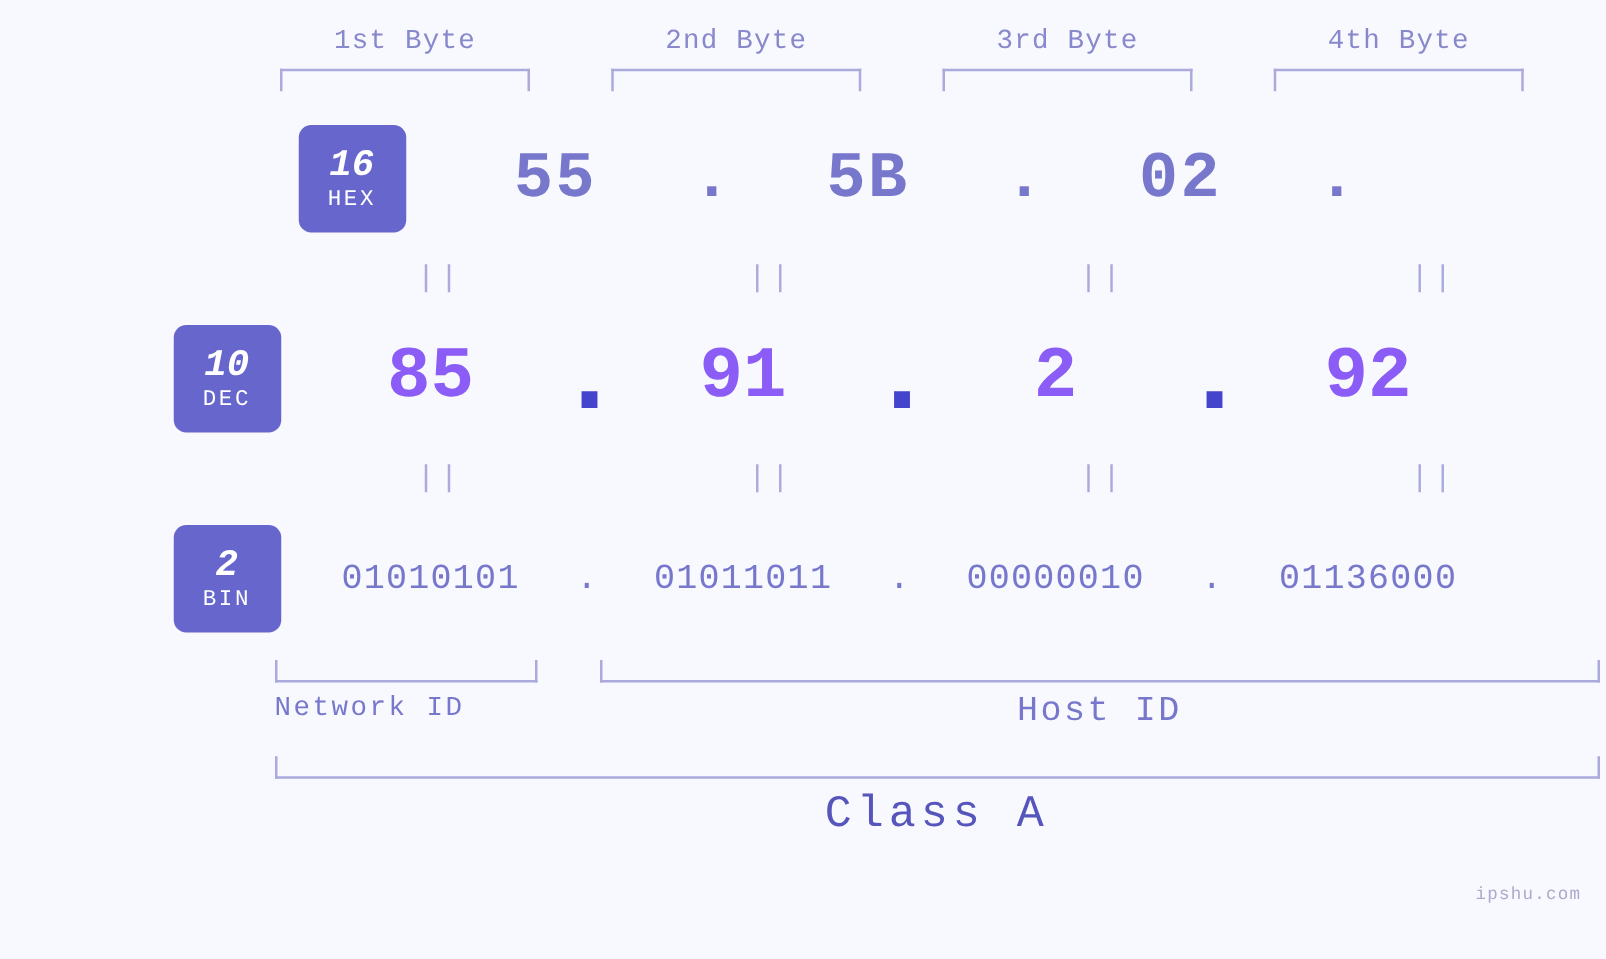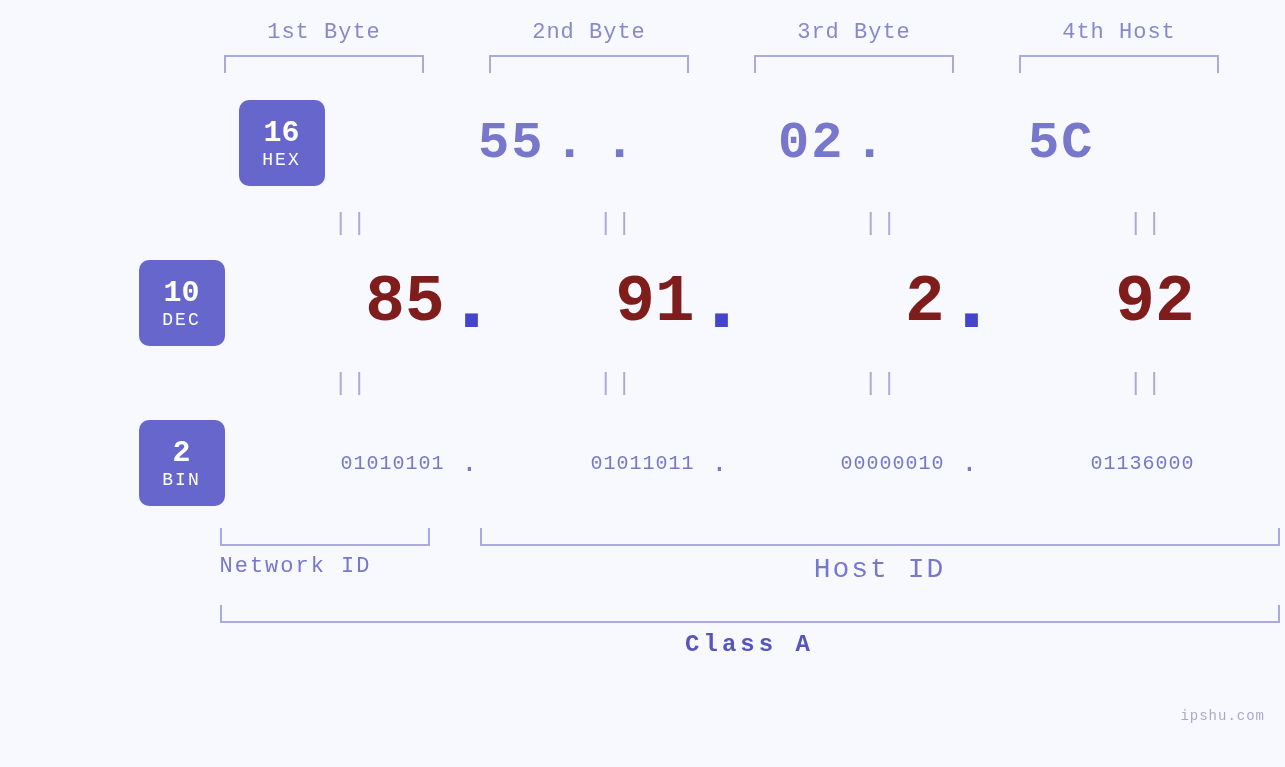--- a/index.html
+++ b/index.html
@@ -77,63 +77,64 @@
       align-items: center;
       justify-content: center;
       margin-left: 50px;
       flex-shrink: 0;
     }
 
     .base-badge .base-num {
       font-size: 30px;
       font-weight: bold;
       line-height: 1.1;
+      font-style: italic;
     }
 
     .base-badge .base-label {
       font-size: 18px;
       letter-spacing: 2px;
     }
 
     .values-row {
       display: flex;
       align-items: center;
       flex: 1;
       justify-content: space-around;
       padding: 0 20px;
     }
 
     .value-cell {
       width: 200px;
-      text-align: right;
+      text-align: center;
       font-family: Liberation Mono, monospace;
     }
 
     .dot-cell {
       width: 50px;
       text-align: center;
     }
 
     .hex-value {
       color: #7777cc;
       font-size: 52px;
       font-weight: bold;
       letter-spacing: 2px;
     }
 
     .dec-value {
-      color: #7f1d1d;
-      font-size: 66px;
+      color: #8b5cf6;
+      font-size: 58px;
       font-weight: bold;
       line-height: 1;
     }
 
     .bin-value {
       color: #7777cc;
-      font-size: 20px;
+      font-size: 28px;
       letter-spacing: 1px;
     }
 
     .dot-hex {
       color: #7777cc;
       font-size: 52px;
       font-weight: bold;
     }
 
     .dot-dec {
@@ -229,24 +230,23 @@
       width: 100%;
       height: 18px;
       border-bottom: 2px solid #aaaadd;
       border-left: 2px solid #aaaadd;
       border-right: 2px solid #aaaadd;
     }
 
     .class-label {
       text-align: center;
       color: #5555bb;
-      font-size: 24px;
+      font-size: 36px;
       letter-spacing: 4px;
       margin-top: 8px;
-      font-weight: bold;
     }
 
     
     .watermark {
       position: absolute;
       bottom: 16px;
       right: 20px;
       color: #aaaacc;
       font-size: 14px;
       letter-spacing: 1px;
@@ -254,21 +254,21 @@
   </style>
 </head>
 <body>
 
 <div class="main-container">
 
   <div class="byte-labels">
     <div class="byte-label">1st Byte</div>
     <div class="byte-label">2nd Byte</div>
     <div class="byte-label">3rd Byte</div>
-    <div class="byte-label">4th Host</div>
+    <div class="byte-label">4th Byte</div>
   </div>
 
   <div class="top-brackets">
     <div class="bracket-top"></div>
     <div class="bracket-top"></div>
     <div class="bracket-top"></div>
     <div class="bracket-top"></div>
   </div>
 
   <div class="number-row">
@@ -276,31 +276,31 @@
       <span class="base-num">16</span>
       <span class="base-label">HEX</span>
     </div>
     <div class="values-row">
       <div class="value-cell">
         <span class="hex-value">55</span>
       </div>
       <div class="dot-cell">
         <span class="dot-hex">.</span>
       </div>
+      <div class="value-cell">
+        <span class="hex-value">5B</span>
+      </div>
       <div class="dot-cell">
         <span class="dot-hex">.</span>
       </div>
       <div class="value-cell">
         <span class="hex-value">02</span>
       </div>
       <div class="dot-cell">
         <span class="dot-hex">.</span>
-      </div>
-      <div class="value-cell">
-        <span class="hex-value">5C</span>
       </div>
     </div>
   </div>
 
   <div class="equals-row">
     <div class="equals-cell">||</div>
     <div class="equals-cell">||</div>
     <div class="equals-cell">||</div>
     <div class="equals-cell">||</div>
   </div>

